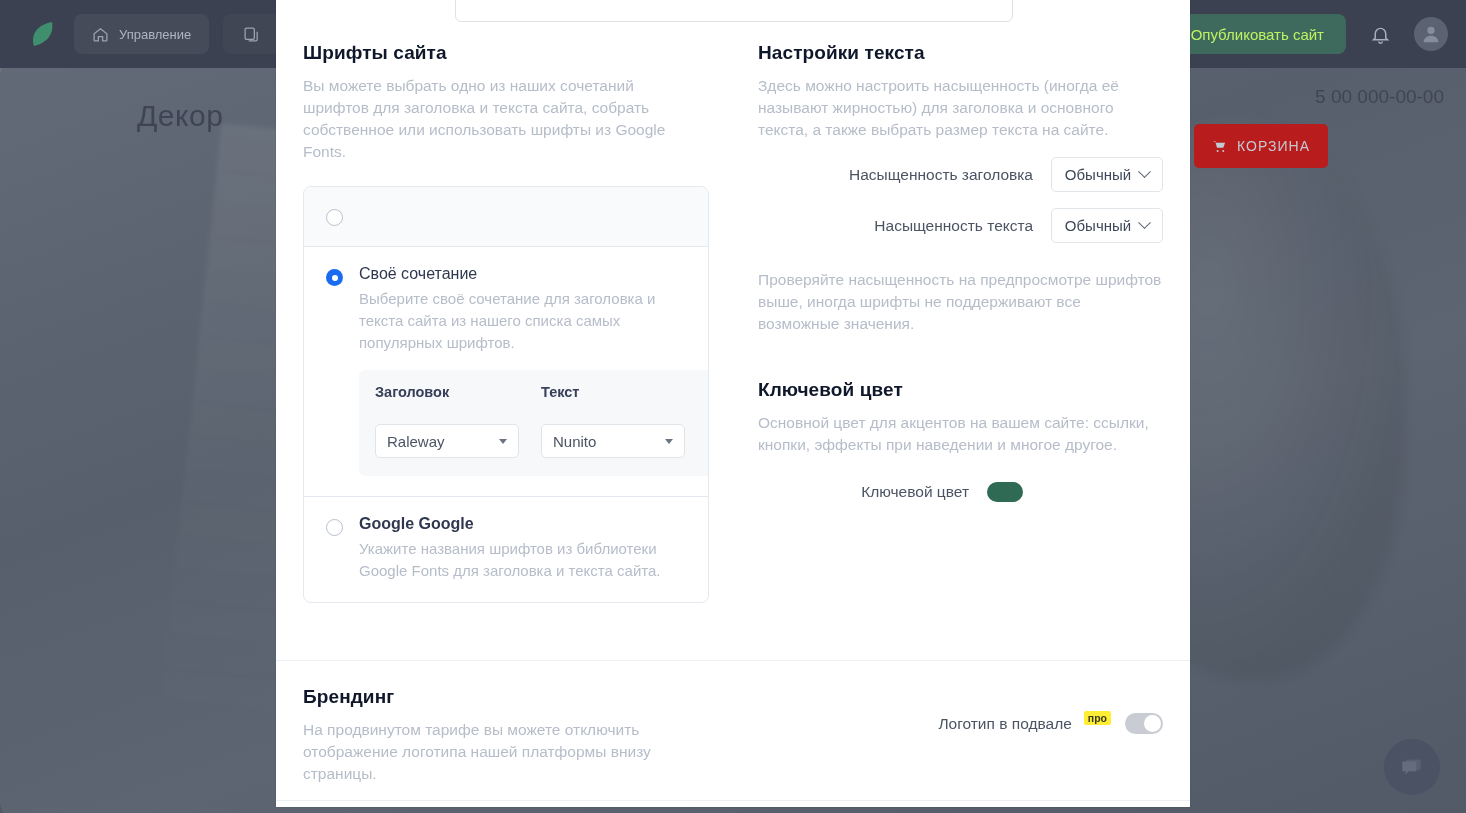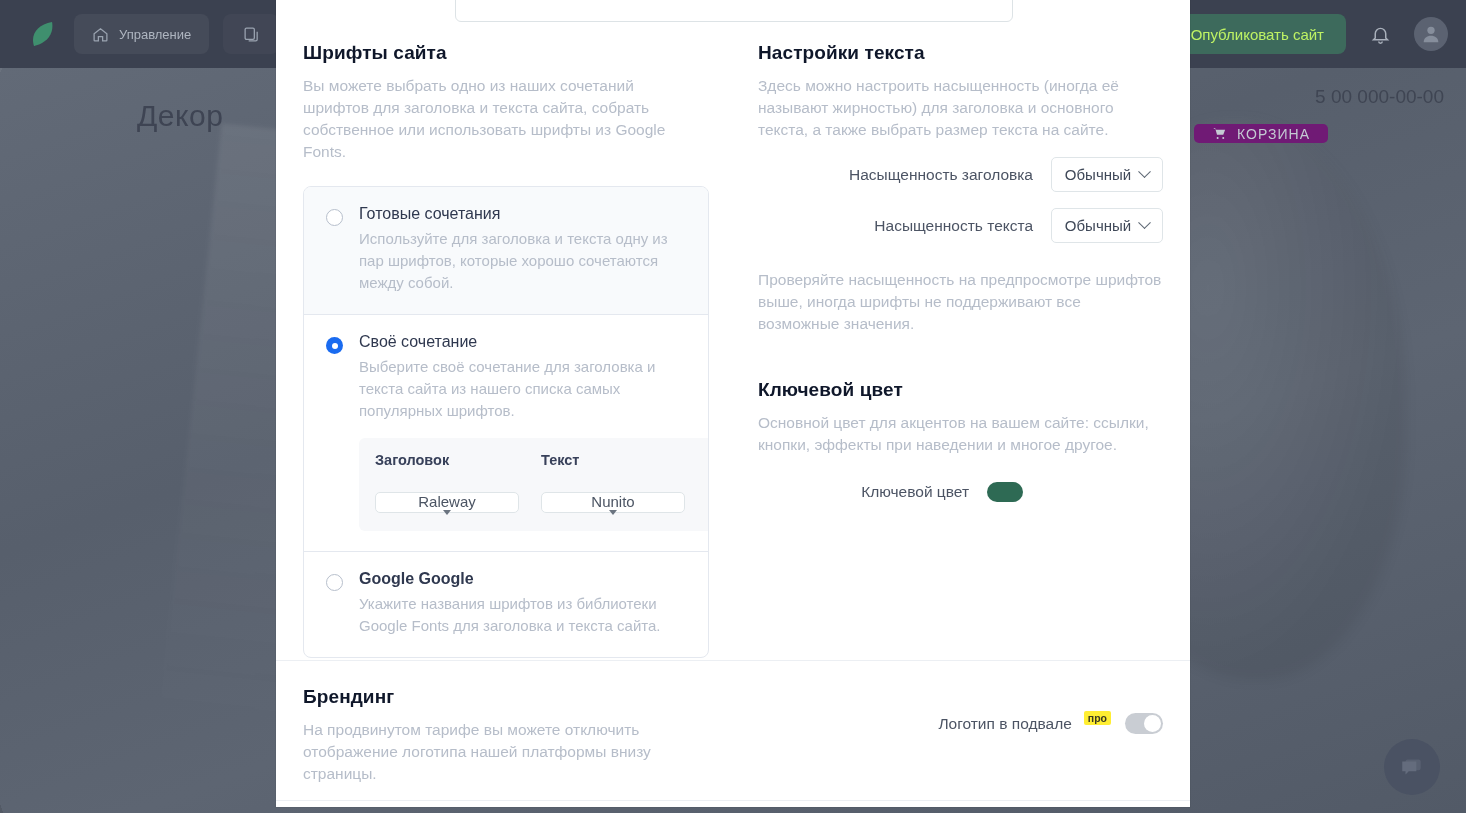--- a/index.html
+++ b/index.html
@@ -54,22 +54,22 @@
   .bg-title {
     position: absolute; left: 137px; top: 99px;
     font-size: 30px; color: #3e4453; letter-spacing: .5px;
   }
   .bg-phone {
     position: absolute; right: 22px; top: 86px;
     font-size: 19px; color: #3f4553; white-space: nowrap;
   }
   .bg-cart {
     position: absolute; right: 138px; top: 124px;
-    height: 19px; padding: 0 18px; border-radius: 5px;
-    background: #701a75; color: #c4cad3; font-size: 14px; letter-spacing:1px;
+    height: 44px; padding: 0 18px; border-radius: 5px;
+    background: #b91c1c; color: #c4cad3; font-size: 14px; letter-spacing:1px;
     display:flex; align-items:center; gap:10px;
   }
   .bg-chat {
     position: absolute; right: 26px; bottom: 18px;
     width: 56px; height: 56px; border-radius: 50%;
     background: #4a5263; display:flex; align-items:center; justify-content:center;
   }
 
   
   .modal {
@@ -114,23 +114,23 @@
   .radio-label { font-size: 16px; color: #2f384f; margin-bottom: 5px; }
   .radio-label.bold { font-weight: 700; }
   .radio-desc { font-size: 15px; line-height: 22px; color: #b6bdc9; max-width: 325px; }
 
   .font-picker {
     margin-top: 16px; background: #f7f8fa; border-radius: 6px;
     padding: 14px 16px 18px 16px; display: flex; gap: 22px; width: 354px;
   }
   .fp-label { font-size: 14.5px; font-weight: 700; color: #38415a; margin-bottom: 24px; }
   .fp-select {
-    width: 144px; height: 21px; border: 1px solid #dfe5e8; border-radius: 5px;
+    width: 144px; height: 30px; border: 1px solid #dfe5e8; border-radius: 5px;
     background: #fff; display: flex; align-items: center; justify-content: space-between;
-    padding: 0 11px; font-size: 15px; color: #4b5463; flex-direction: column;
+    padding: 16px 11px; font-size: 15px; color: #4b5463;
   }
   .caret-sm { width:0;height:0;border-left:4.5px solid transparent;border-right:4.5px solid transparent;border-top:5.5px solid #6b7480; }
 
   
   .field-row {
     display: flex; align-items: center; justify-content: flex-end;
     gap: 18px; margin-top: 16px;
   }
   .field-label { font-size: 15.5px; color: #4c5464; }
   .select-box {
@@ -225,24 +225,20 @@
   <div class="cols">
 
     <div class="col-left">
       <h2 class="sec">Шрифты сайта</h2>
       <p class="sec-desc">Вы можете выбрать одно из наших сочетаний шрифтов для заголовка и текста сайта, собрать собственное или использовать шрифты из Google Fonts.</p>
 
       <div class="radio-group">
 
         <div class="radio-card tinted">
           <span class="radio-dot"></span>
-          <div>
-            <div class="radio-label">Готовые сочетания</div>
-            <div class="radio-desc">Используйте для заголовка и текста одну из пар шрифтов, которые хорошо сочетаются между собой.</div>
-          </div>
         </div>
 
         <div class="radio-card">
           <span class="radio-dot on"></span>
           <div>
             <div class="radio-label">Своё сочетание</div>
             <div class="radio-desc">Выберите своё сочетание для заголовка и текста сайта из нашего списка самых популярных шрифтов.</div>
 
             <div class="font-picker">
               <div>

